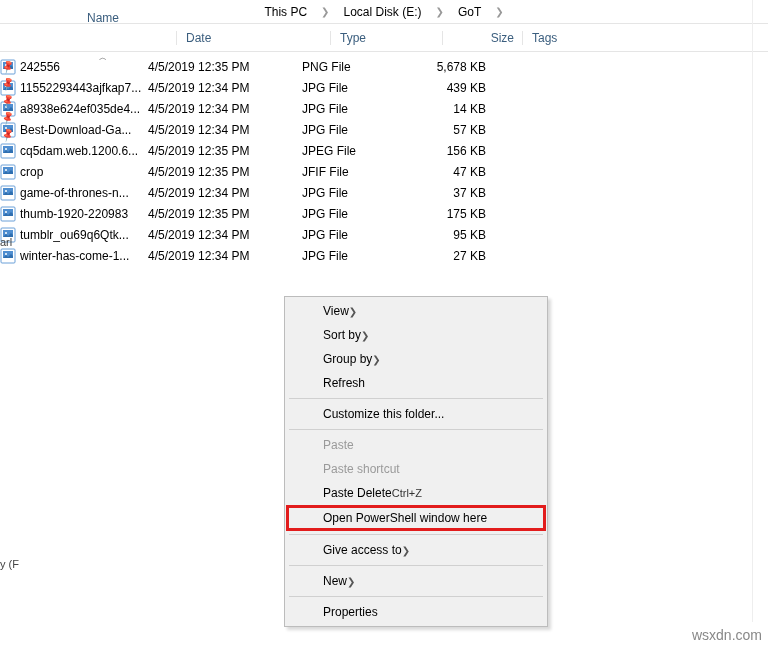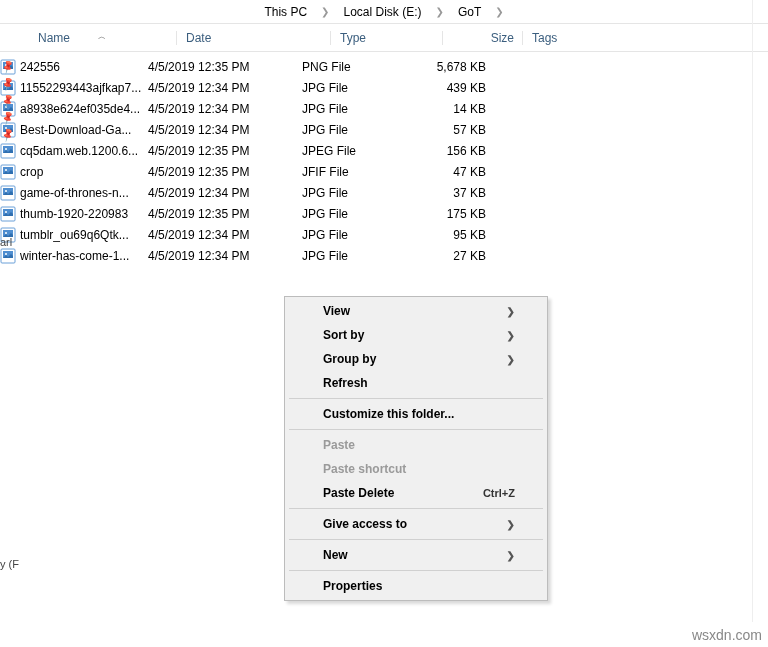--- a/index.html
+++ b/index.html
@@ -28,21 +28,21 @@
   .breadcrumb span.crumb { padding: 2px 4px; }
   .header-row {
     display: flex;
     height: 28px;
     border-bottom: 1px solid #e5e5e5;
     align-items: center;
     padding-left: 28px;
     color: #3b5e7e;
   }
   .header-row .col { position: relative; padding: 6px 8px 6px 10px; }
-  .col-name { width: 148px; display:flex; align-items:center; gap:28px;}
+  .col-name { width: 148px; display:flex; align-items:center; gap:28px;flex-direction:column;}
   .col-date { width: 154px; }
   .col-type { width: 112px; }
   .col-size { width: 80px; text-align: right; }
   .col-tags { width: 80px; }
   .header-row .col + .col::before {
     content: "";
     position: absolute;
     left: 0; top: 6px; bottom: 6px;
     width: 1px;
     background: #e5e5e5;
@@ -84,23 +84,21 @@
     background: #f0f0f0;
     border: 1px solid #bcbcbc;
     box-shadow: 3px 3px 3px rgba(0,0,0,0.15);
     font-size: 12px;
     padding: 2px;
   }
   .menu-item {
     padding: 5px 30px 5px 36px;
     position: relative;
     display: flex;
-    justify-content: space-between;
     align-items: center;
-    font-weight: bold;
   }
   .menu-item.disabled { color: #9a9a9a; }
   .menu-item .arrow { font-size: 10px; color: #555; }
   .menu-sep { height: 1px; background: #d0d0d0; margin: 3px 2px; }
   .menu-item.highlighted-box {
     padding: 3px 28px 3px 34px;
   }
   .highlight-wrapper{
     border: 3px solid #e21c1c;
     margin: 0 -1px;
@@ -319,20 +317,25 @@
   <div class="menu-item disabled">
     <span>Paste</span>
   </div>
   <div class="menu-item disabled">
     <span>Paste shortcut</span>
   </div>
   <div class="menu-item">
     <span>Paste Delete</span>
     <span class="shortcut">Ctrl+Z</span>
   </div>
+  <div class="highlight-wrapper">
+    <div class="menu-item highlighted-box">
+      <span>Open PowerShell window here</span>
+    </div>
+  </div>
   <div class="menu-sep"></div>
   <div class="menu-item">
     <span>Give access to</span>
     <span class="arrow">❯</span>
   </div>
   <div class="menu-sep"></div>
   <div class="menu-item">
     <span>New</span>
     <span class="arrow">❯</span>
   </div>

